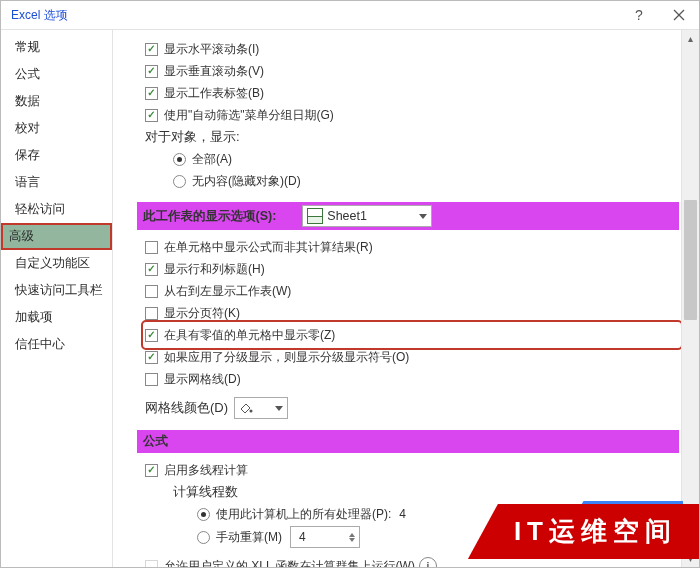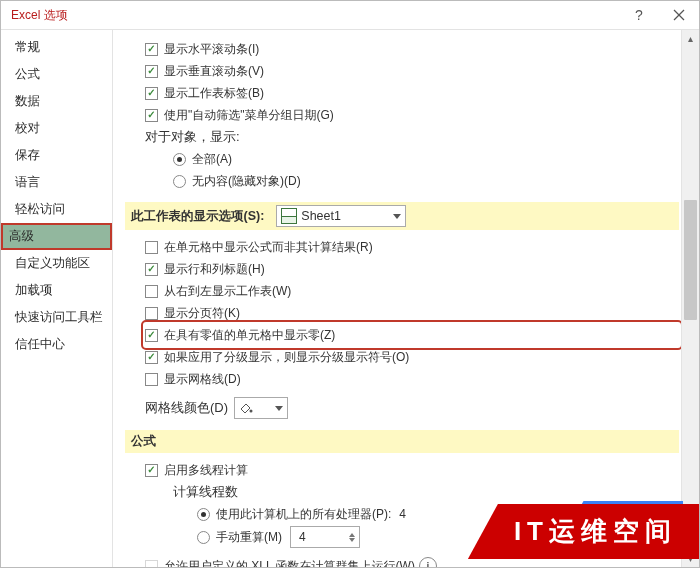--- a/index.html
+++ b/index.html
@@ -27,21 +27,21 @@
     height: 28px;
     display: flex;
     align-items: center;
     padding: 0 2px 0 10px;
     border-bottom: 1px solid #e3e3e3;
     background: #ffffff;
   }
   .title-text {
     flex: 1;
     font-size: 12px;
-    color: #b91c1c;
+    color: #1d4ed8;
   }
   .title-btns {
     display: flex;
     align-items: center;
     gap: 4px;
   }
   .title-btn {
     width: 36px;
     height: 24px;
     display: flex;
@@ -161,26 +161,26 @@
     width:5px; height:5px;
     background:#333;
     border-radius:50%;
   }
   .lbl { font-size:12px; color:#333; }
   .static-label { font-size:13px; color:#333; }
   .section-head {
     font-weight:bold;
     font-size:12.5px;
     color:#333;
-    background:#fef9c3;
+    background:#d946ef;
     padding:3px 6px;
-    margin:10px 0 6px 0;
+    margin:10px 0 6px 12px;
     display:flex;
     align-items:center;
-    gap:6px;
+    gap:20px;
   }
   .section-head .title-seg { font-weight:bold; }
   .sheet-select {
     display:flex; align-items:center;
     border:1px solid #aaa;
     background:#fff;
     height:20px;
     margin-left:6px;
     padding:0 4px;
     min-width:120px;
@@ -303,22 +303,22 @@
     <div class="sidebar">
       <div class="sidebar-item"><span>常规</span></div>
       <div class="sidebar-item"><span>公式</span></div>
       <div class="sidebar-item"><span>数据</span></div>
       <div class="sidebar-item"><span>校对</span></div>
       <div class="sidebar-item"><span>保存</span></div>
       <div class="sidebar-item"><span>语言</span></div>
       <div class="sidebar-item"><span>轻松访问</span></div>
       <div class="sidebar-item selected highlight"><span>高级</span></div>
       <div class="sidebar-item"><span>自定义功能区</span></div>
+      <div class="sidebar-item"><span>快速访问工具栏</span></div>
       <div class="sidebar-item"><span>加载项</span></div>
-      <div class="sidebar-item"><span>快速访问工具栏</span></div>
       <div class="sidebar-item"><span>信任中心</span></div>
     </div>
 
     <div class="main">
       <div class="main-inner">
 
         <div class="row indent1">
           <span class="chk checked"></span>
           <span class="lbl">显示水平滚动条(I)</span>
         </div>

